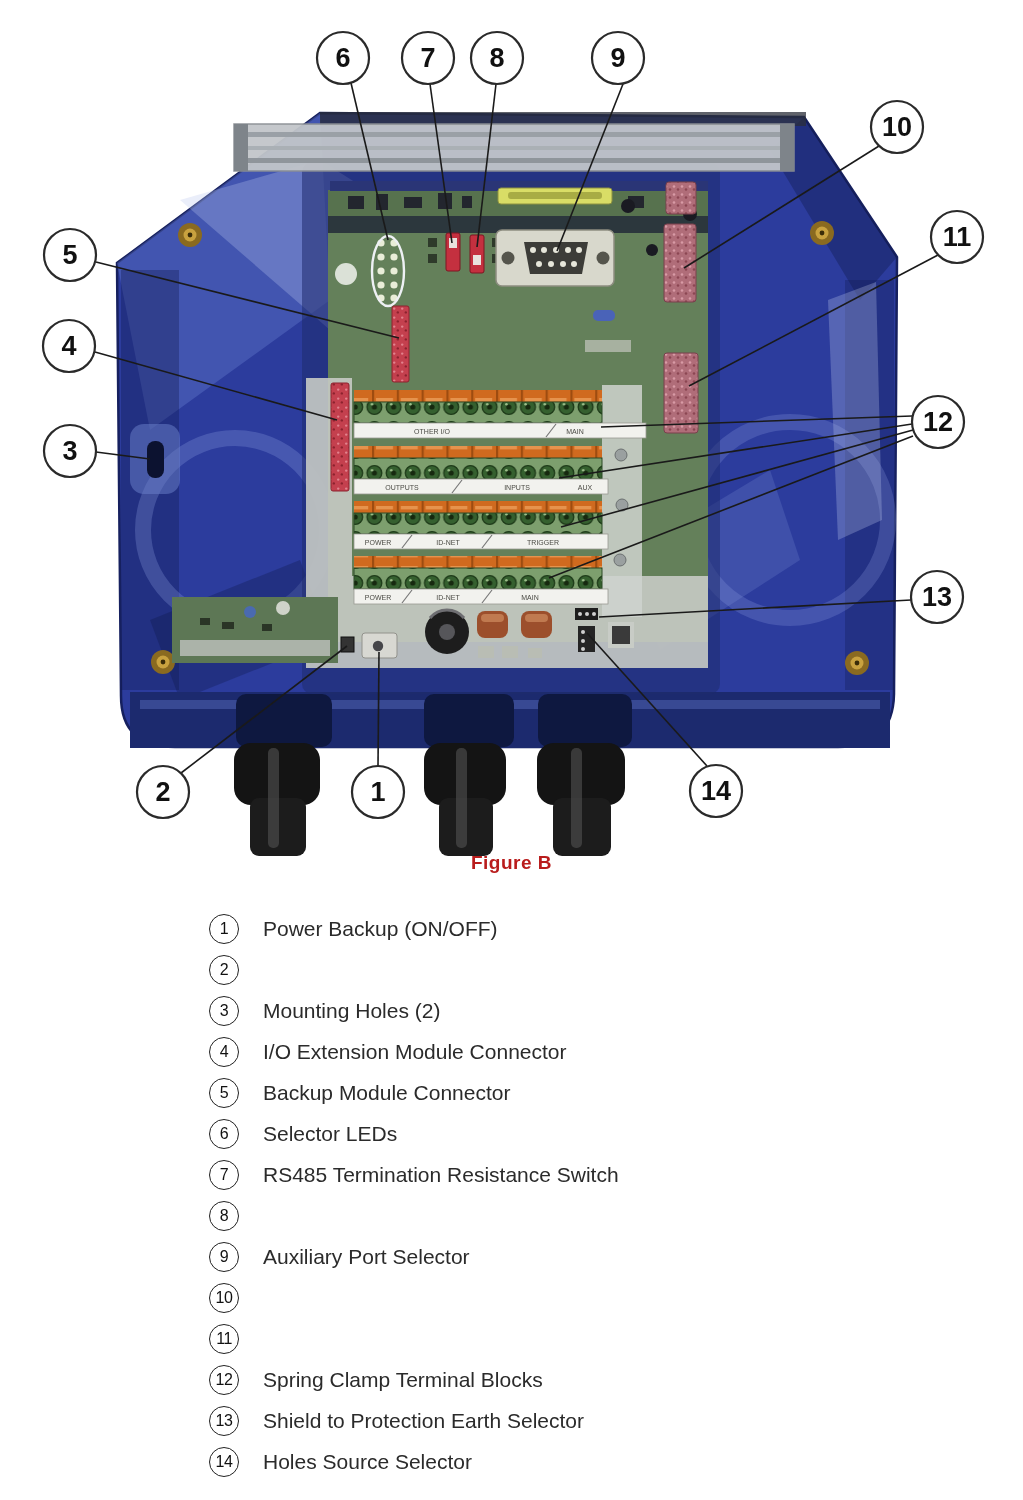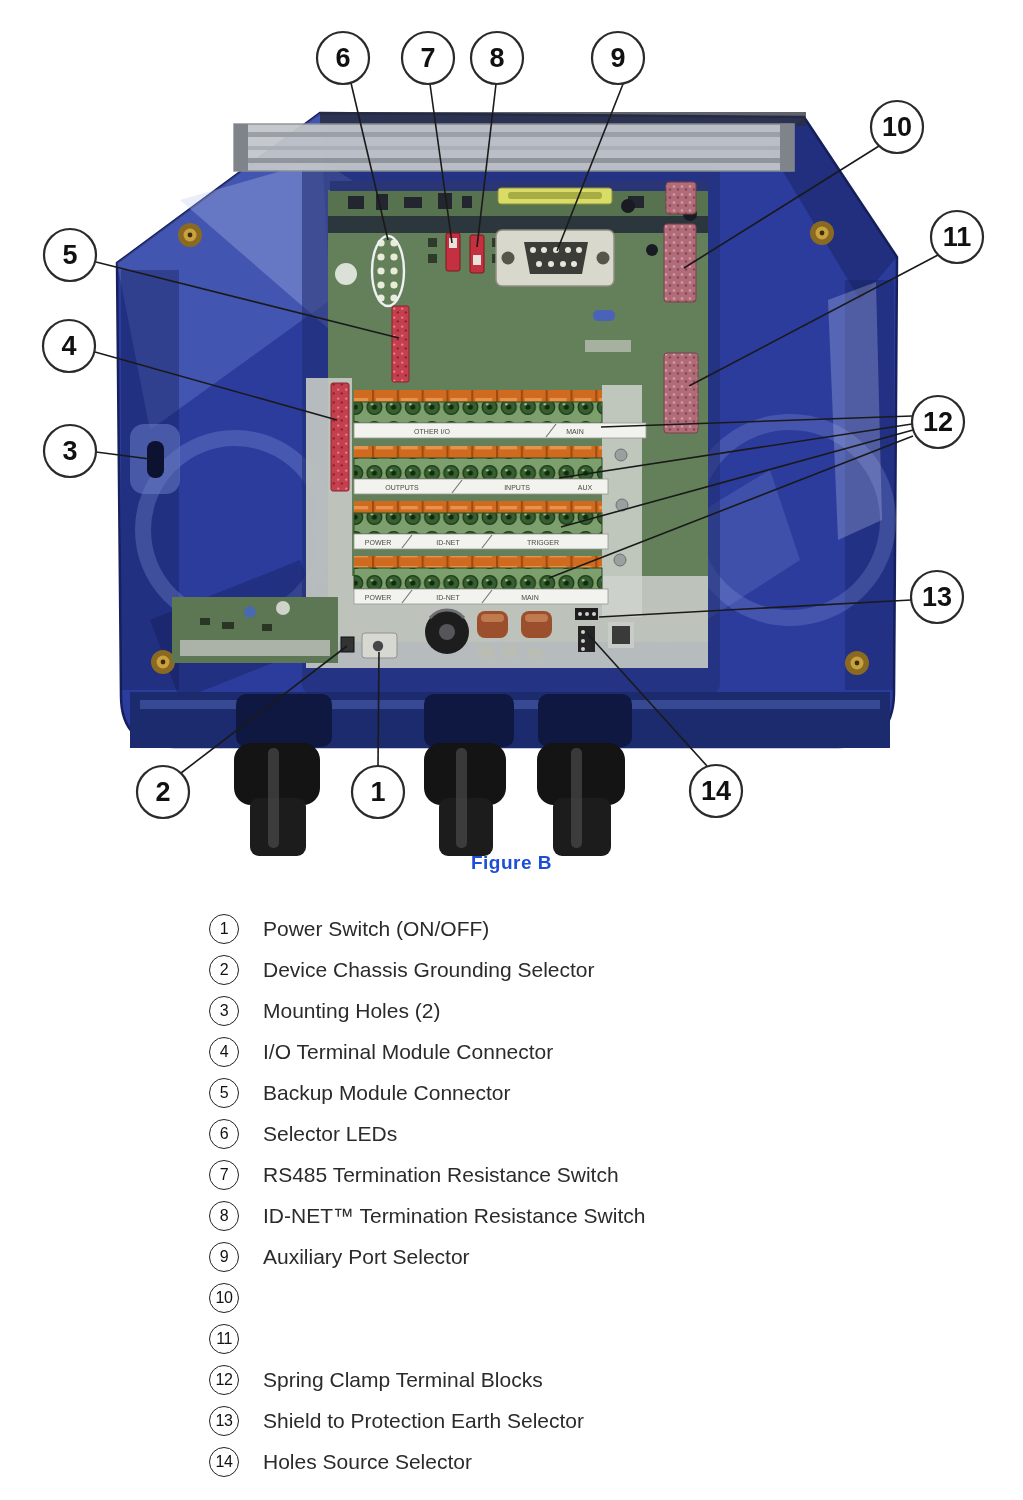--- a/index.html
+++ b/index.html
@@ -1,20 +1,20 @@
 <!DOCTYPE html>
 <html><head>
 <meta charset="utf-8">
 <style>
   html,body{margin:0;padding:0;background:#ffffff;}
   .page{position:relative;width:1023px;height:1500px;background:#fff;
         font-family:"Liberation Sans", sans-serif;overflow:hidden;}
   .figure-svg{position:absolute;left:0;top:0;}
   .figure-caption{position:absolute;left:0;top:852px;width:1023px;text-align:center;
-        font-size:19px;font-weight:bold;color:#1d4ed8;letter-spacing:.5px;}
+        font-size:19px;font-weight:bold;color:#b91c1c;letter-spacing:.5px;}
   .legend{position:absolute;left:209px;top:908px;display:flex;flex-direction:column;}
   .legend-row{height:41px;display:flex;align-items:center;}
   .lcirc{width:28px;height:28px;border:1.7px solid #222;border-radius:50%;
         display:flex;align-items:center;justify-content:center;flex:0 0 auto;
         font-size:16px;color:#111;margin-right:24px;letter-spacing:-0.5px;}
   .ltext{font-size:21px;color:#2b2b2b;white-space:nowrap;}
   .co-num{font-family:"Liberation Sans",sans-serif;font-weight:bold;}
 </style>
 </head>
 <body>
@@ -386,49 +386,47 @@
       <text x="716" y="800" class="co-num">14</text>
         </g>
   </g>
 </svg>
 
 <div class="figure-caption">Figure B</div>
 
 <div class="legend">
   <div class="legend-row">
     <span class="lcirc">1</span>
-    <span class="ltext">Power Switch (ON/OFF)</span>
+    <span class="ltext">Power Backup (ON/OFF)</span>
       </div>
   <div class="legend-row">
     <span class="lcirc">2</span>
-    <span class="ltext">Device Chassis Grounding Selector</span>
       </div>
   <div class="legend-row">
     <span class="lcirc">3</span>
     <span class="ltext">Mounting Holes (2)</span>
       </div>
   <div class="legend-row">
     <span class="lcirc">4</span>
-    <span class="ltext">I/O Terminal Module Connector</span>
+    <span class="ltext">I/O Extension Module Connector</span>
       </div>
   <div class="legend-row">
     <span class="lcirc">5</span>
     <span class="ltext">Backup Module Connector</span>
       </div>
   <div class="legend-row">
     <span class="lcirc">6</span>
     <span class="ltext">Selector LEDs</span>
       </div>
   <div class="legend-row">
     <span class="lcirc">7</span>
     <span class="ltext">RS485 Termination Resistance Switch</span>
       </div>
   <div class="legend-row">
     <span class="lcirc">8</span>
-    <span class="ltext">ID-NET™ Termination Resistance Switch</span>
       </div>
   <div class="legend-row">
     <span class="lcirc">9</span>
     <span class="ltext">Auxiliary Port Selector</span>
       </div>
   <div class="legend-row">
     <span class="lcirc">10</span>
       </div>
   <div class="legend-row">
     <span class="lcirc">11</span>

